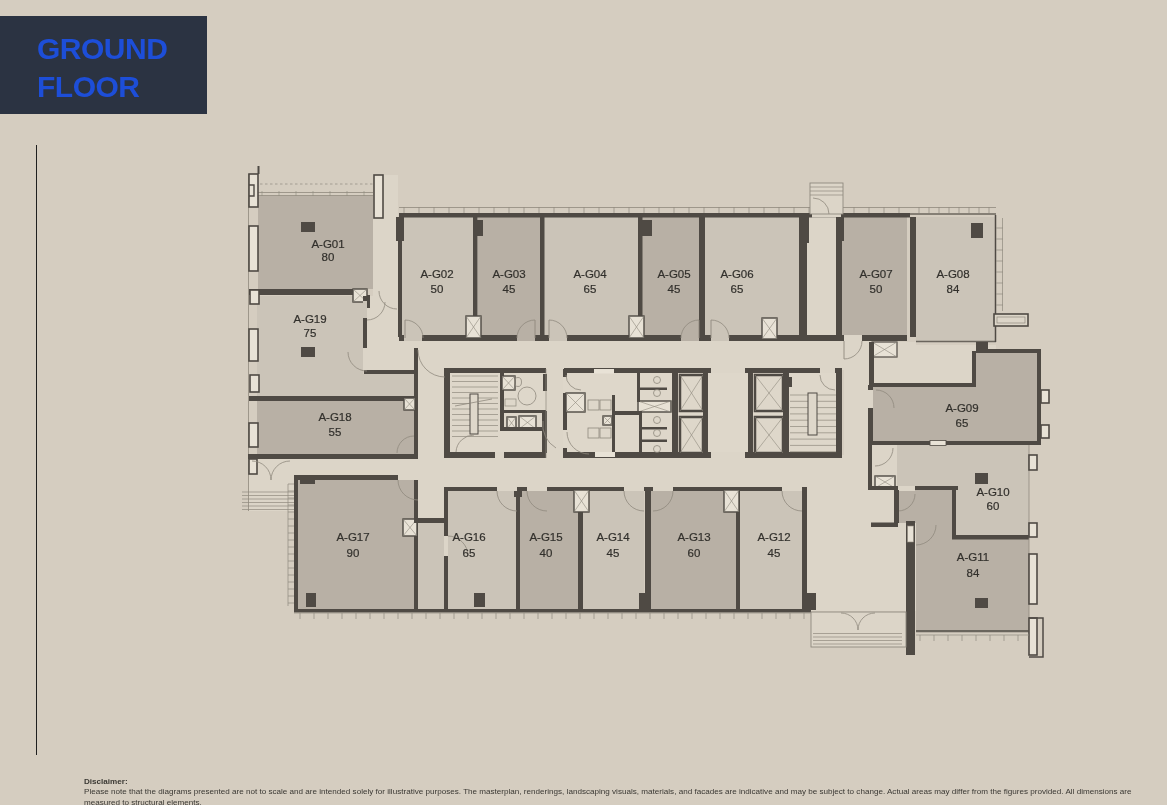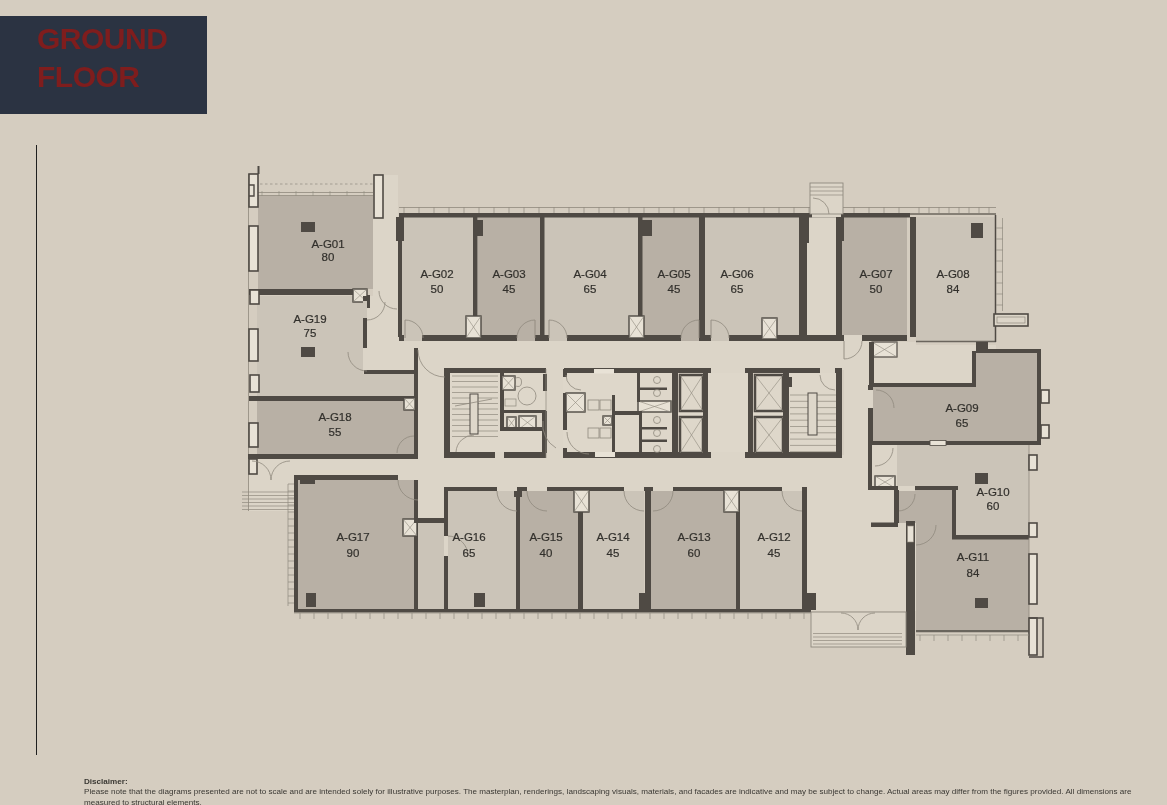--- a/index.html
+++ b/index.html
@@ -4,21 +4,21 @@
 <style>
   html,body { margin:0; padding:0; width:1167px; height:805px; background:#d5cdc0;
                font-family:"Liberation Sans", sans-serif; overflow:hidden; }
   .abs { position:absolute; }
 </style>
 </head>
 <body>
 
 <div class="abs" style="left:0; top:16px; width:207px; height:98px; background:#2b3342;"></div>
 
-<div class="abs" style="left:37px; top:20px; color:#7f1d1d; font-size:30px; font-weight:bold; letter-spacing:-0.5px; line-height:38px;">GROUND<br>FLOOR</div>
+<div class="abs" style="left:37px; top:30px; color:#1d4ed8; font-size:30px; font-weight:bold; letter-spacing:-0.5px; line-height:38px;">GROUND<br>FLOOR</div>
 
 <div class="abs" style="left:36px; top:145px; width:1.3px; height:610px; background:#1f1f1f;"></div>
 
 <svg class="abs" style="left:0; top:0;" width="1167" height="805" viewBox="0 0 1167 805">
 
 <rect x="383" y="175" width="15" height="43" fill="#dcd5c8"></rect>
     <rect x="373" y="218" width="25" height="122" fill="#dcd5c8"></rect>
 
 <rect x="802" y="215" width="40" height="130" fill="#dcd5c8"></rect>
 

